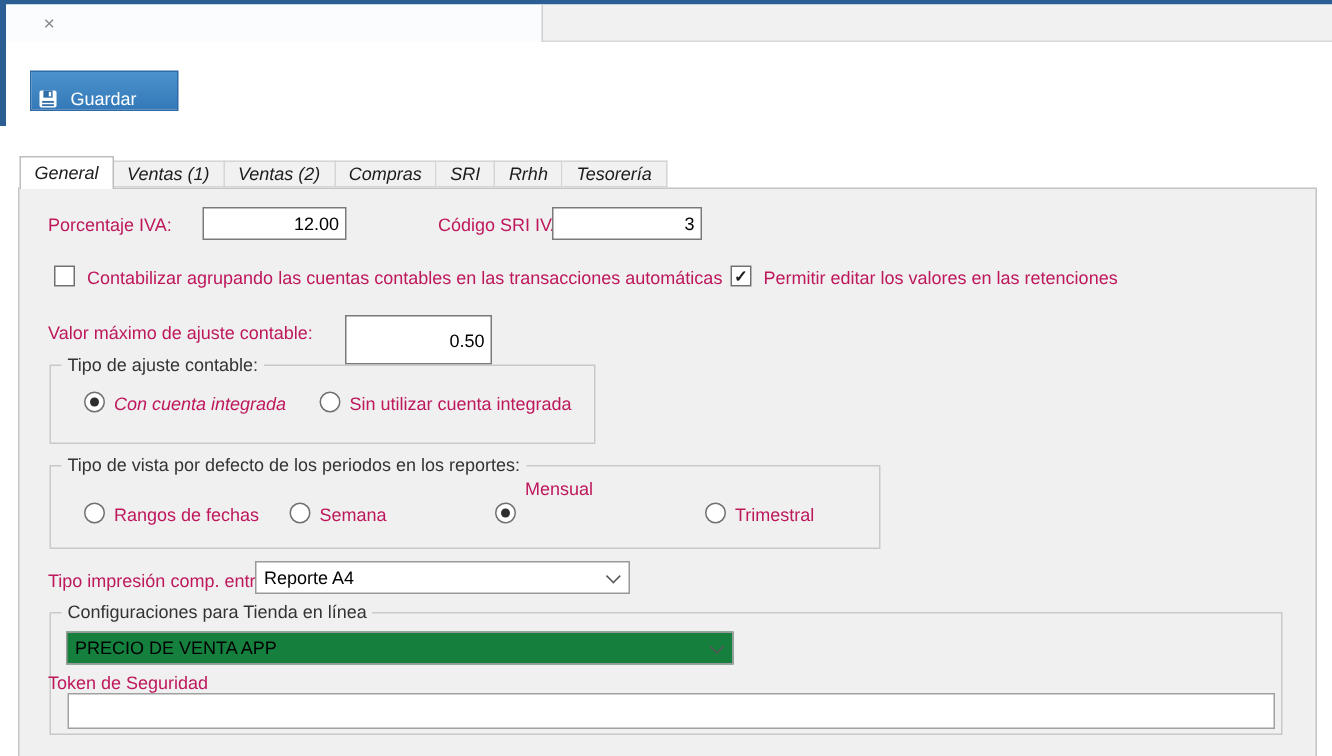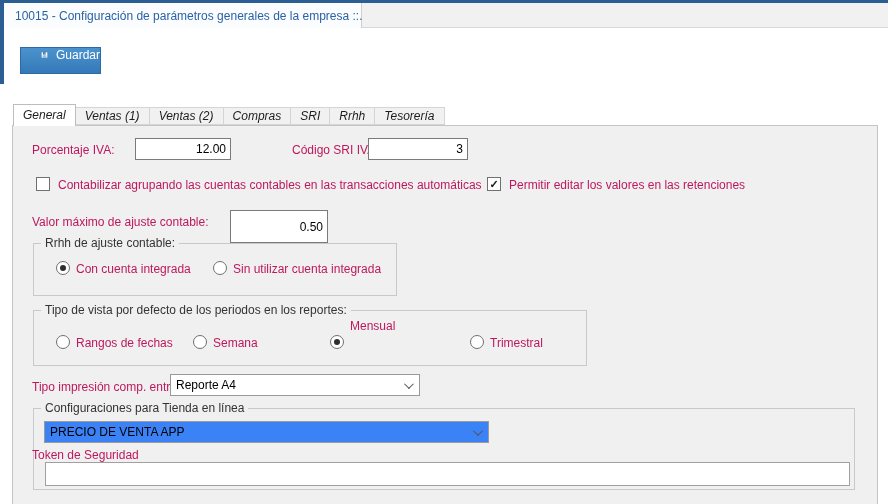--- a/index.html
+++ b/index.html
@@ -22,25 +22,25 @@
     color:#2A62A5; font-size:12px; white-space:nowrap;
   }
   .doc-tab .close { margin-left:14px; color:#8A8A8A; font-size:13px; line-height:1; cursor:default; }
   .tabstrip-rest {
     position:absolute; left:362px; top:3px; right:0; height:25px;
     background:#F1F1F1; border-bottom:1px solid #D8D8D8;
   }
 
   
   .btn-save {
-    position:absolute; left:20px; top:47px; width:81px; height:27px;
+    position:absolute; left:20px; top:47px; width:99px; height:27px;
     background:linear-gradient(#4A93CD,#3579B8);
     border:1px solid #2B6AA6;
     color:#fff; font-size:12px;
-    display:flex; align-items:flex-start; gap:8px; padding-left:20px;
+    display:flex; align-items:flex-end; gap:8px; padding-left:4px;
     cursor:pointer;
   }
 
   
   .tabs { position:absolute; left:13px; top:104px; height:21px; display:flex; align-items:flex-end; z-index:3;font-style:italic; }
   .tab {
     height:18px; line-height:17px; padding:0 9px;
     background:#F1F1F1; border:1px solid #D5D5D5; border-left:none;
     color:#1c1c1c; white-space:nowrap; cursor:pointer;
   }
@@ -77,38 +77,37 @@
   .grp { position:absolute; border:1px solid #C9C9C9; }
   .grp-legend {
     position:absolute; top:-8px; left:7px; background:#F0F0F0;
     padding:0 4px; white-space:nowrap; color:#333;
   }
   .combo {
     position:absolute; height:22px; background:#fff; border:1px solid #999;
     display:flex; align-items:center; padding:0 24px 0 5px;
     color:#000; cursor:pointer; white-space:nowrap;
   }
-  .combo.flat { background:#3b82f6; border-color:#9A9A9A; }
+  .combo.flat { background:#15803d; border-color:#9A9A9A; }
   .chev {
     position:absolute; right:8px; top:7px; width:7px; height:7px;
     border-right:1px solid #555; border-bottom:1px solid #555;
     transform:rotate(45deg) translateY(-2px);
   }
   .token-input {
     position:absolute; background:#fff; border:1px solid #A0A0A0;
     font-family:"Liberation Sans", sans-serif; font-size:12px; padding:0 4px; outline:none;
   }
 </style>
 </head>
 <body>
 
 <div class="top-line"></div>
 <div class="left-strip"></div>
 <div class="doc-tab">
-  <span>10015 - Configuración de parámetros generales de la empresa ::.</span>
   <span class="close">×</span>
 </div>
 <div class="tabstrip-rest"></div>
 
 <button class="btn-save">
   <svg width="14" height="14" viewBox="0 0 16 16">
     <rect x="1.5" y="1.5" width="13" height="13" rx="1.5" fill="#ffffff"></rect>
     <rect x="4.5" y="1.5" width="7" height="5.5" fill="#2E6DA6"></rect>
     <rect x="8.6" y="2.6" width="1.8" height="3.4" fill="#ffffff"></rect>
     <rect x="3.5" y="9.5" width="9" height="1.4" fill="#2E6DA6"></rect>
@@ -138,24 +137,24 @@
 <div class="lbl" style="left:58px; top:178px;">Contabilizar agrupando las cuentas contables en las transacciones automáticas</div>
 <div class="cbx" style="left:487px; top:177px;">
   <span>✓</span>
 </div>
 <div class="lbl" style="left:509px; top:178px;">Permitir editar los valores en las retenciones</div>
 
 <div class="lbl" style="left:32px; top:215px;">Valor máximo de ajuste contable:</div>
 <input class="tb" style="left: 230px; top: 210px; width: 98px; height: 33px;" value="0.50">
 
 <div class="grp" style="left:33px; top:243px; width:364px; height:53px;">
-  <div class="grp-legend">Rrhh de ajuste contable:</div>
+  <div class="grp-legend">Tipo de ajuste contable:</div>
 </div>
 <div class="rad sel" style="left:56px; top:261px;"></div>
-<div class="lbl" style="left:76px; top:262px;">Con cuenta integrada</div>
+<div class="lbl" style="left:76px; top:262px;font-style:italic;">Con cuenta integrada</div>
 <div class="rad" style="left:213px; top:261px;"></div>
 <div class="lbl" style="left:233px; top:262px;">Sin utilizar cuenta integrada</div>
 
 <div class="grp" style="left:33px; top:310px; width:554px; height:56px;">
   <div class="grp-legend">Tipo de vista por defecto de los periodos en los reportes:</div>
 </div>
 <div class="rad" style="left:56px; top:335px;"></div>
 <div class="lbl" style="left:76px; top:336px;">Rangos de fechas</div>
 <div class="rad" style="left:193px; top:335px;"></div>
 <div class="lbl" style="left:213px; top:336px;">Semana</div>

